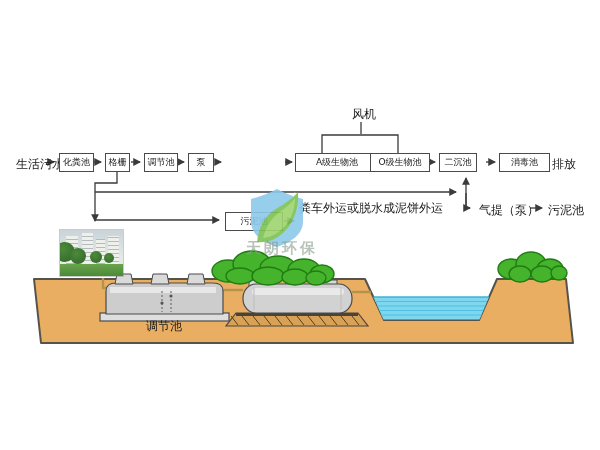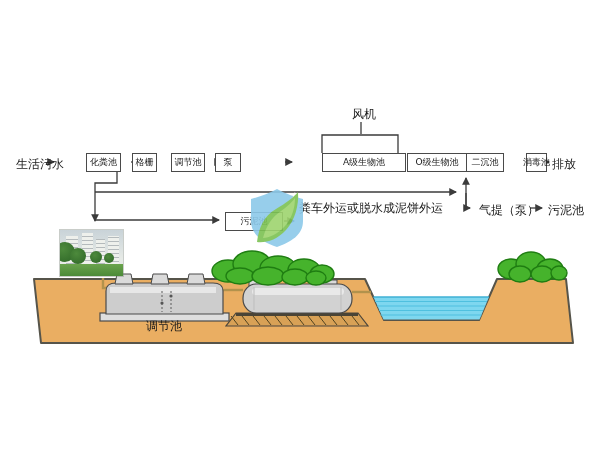--- a/index.html
+++ b/index.html
@@ -2,21 +2,21 @@
 <html><head>
 <meta charset="utf-8">
 <style>
   html,body{margin:0;padding:0;background:#fff;}
   .canvas{position:relative;width:600px;height:450px;background:#fff;overflow:hidden;
           font-family:"DejaVu Sans",sans-serif;}
   svg.layer{position:absolute;left:0;top:0;z-index:1;}
   svg.toplayer{position:absolute;left:0;top:0;z-index:3;pointer-events:none;}
   .fbox{position:absolute;top:153px;height:19px;background:#fff;border:1.4px solid #4a4a4a;
         box-sizing:border-box;display:flex;align-items:center;justify-content:center;
-        font-size:9px;color:#1a1a1a;white-space:nowrap;z-index:2;letter-spacing:0;margin-left:27px;}
+        font-size:9px;color:#1a1a1a;white-space:nowrap;z-index:2;letter-spacing:0;}
   .lbl{position:absolute;font-size:12px;color:#1a1a1a;white-space:nowrap;z-index:2;}
   .sbox{position:absolute;background:#fff;border:1.4px solid #4a4a4a;box-sizing:border-box;
         display:flex;align-items:center;justify-content:center;font-size:9px;color:#1a1a1a;
         white-space:nowrap;z-index:2;}
   .wm{position:absolute;left:246px;top:239px;z-index:3;font-size:15px;font-weight:bold;
       letter-spacing:3px;color:rgba(138,158,140,0.62);white-space:nowrap;pointer-events:none;}
   .photo{position:absolute;left:60px;top:230px;width:63px;height:46px;z-index:2;overflow:hidden;
          background:linear-gradient(#c9d3d8,#e6eae6 62%);outline:1px solid rgba(120,130,120,.4);}
   .bldg{position:absolute;background:#eef0ec;
         background-image:repeating-linear-gradient(0deg,rgba(110,120,130,.45) 0 1px,transparent 1px 4px);}
@@ -134,23 +134,23 @@
       <line x1="284" y1="221" x2="294" y2="221" marker-end="url(#arr)"></line>
     </g>
   </svg>
 
   <div class="lbl" style="left:16px;top:156px">生活污水</div>
   <div class="fbox" style="left:59px;width:35px">化粪池</div>
   <div class="fbox" style="left:105px;width:25px">格栅</div>
   <div class="fbox" style="left:144px;width:34px">调节池</div>
   <div class="fbox" style="left:188px;width:26px">泵</div>
   <div class="fbox" style="left:295px;width:84px">A级生物池</div>
-  <div class="fbox" style="left:380px;width:60px">O级生物池</div>
+  <div class="fbox" style="left:370px;width:60px">O级生物池</div>
   <div class="fbox" style="left:439px;width:38px">二沉池</div>
-  <div class="fbox" style="left:499px;width:21px">消毒池</div>
+  <div class="fbox" style="left:499px;width:51px">消毒池</div>
   <div class="lbl" style="left:552px;top:156px">排放</div>
   <div class="lbl" style="left:352px;top:106px">风机</div>
 
   <div class="sbox" style="left:225px;top:212px;width:58px;height:19px">污泥池</div>
   <div class="lbl" style="left:299px;top:200px">粪车外运或脱水成泥饼外运</div>
   <div class="lbl" style="left:479px;top:202px">气提（泵）</div>
   <div class="lbl" style="left:548px;top:202px">污泥池</div>
 
   <div class="lbl" style="left:146px;top:318px">调节池</div>
 
@@ -170,14 +170,15 @@
     <g>
       <path d="M277,189 C268,194 258,197 251,199 L251,221 C251,235 263,242 277,247
                C291,242 303,235 303,221 L303,199 C296,197 286,194 277,189 Z" fill="#8CC9E9"></path>
       <path d="M255,241 C269,233 289,218 296,193" stroke="#ffffff" stroke-width="3.5" fill="none"></path>
       <path d="M257,242 C259,227 264,216 276,209 C286,203 293,198 298,192
                C299,205 295,220 286,230 C277,240 266,243 257,242 Z" fill="#7CC253"></path>
       <path d="M263,238 C266,226 272,217 281,211 C288,206 292,202 295,198
                C295,208 292,218 285,226 C278,234 269,238 263,238 Z" fill="#9ED46E"></path>
     </g>
   </svg>
+  <div class="wm">天朗环保</div>
 
 </div>
 
 </body></html>

